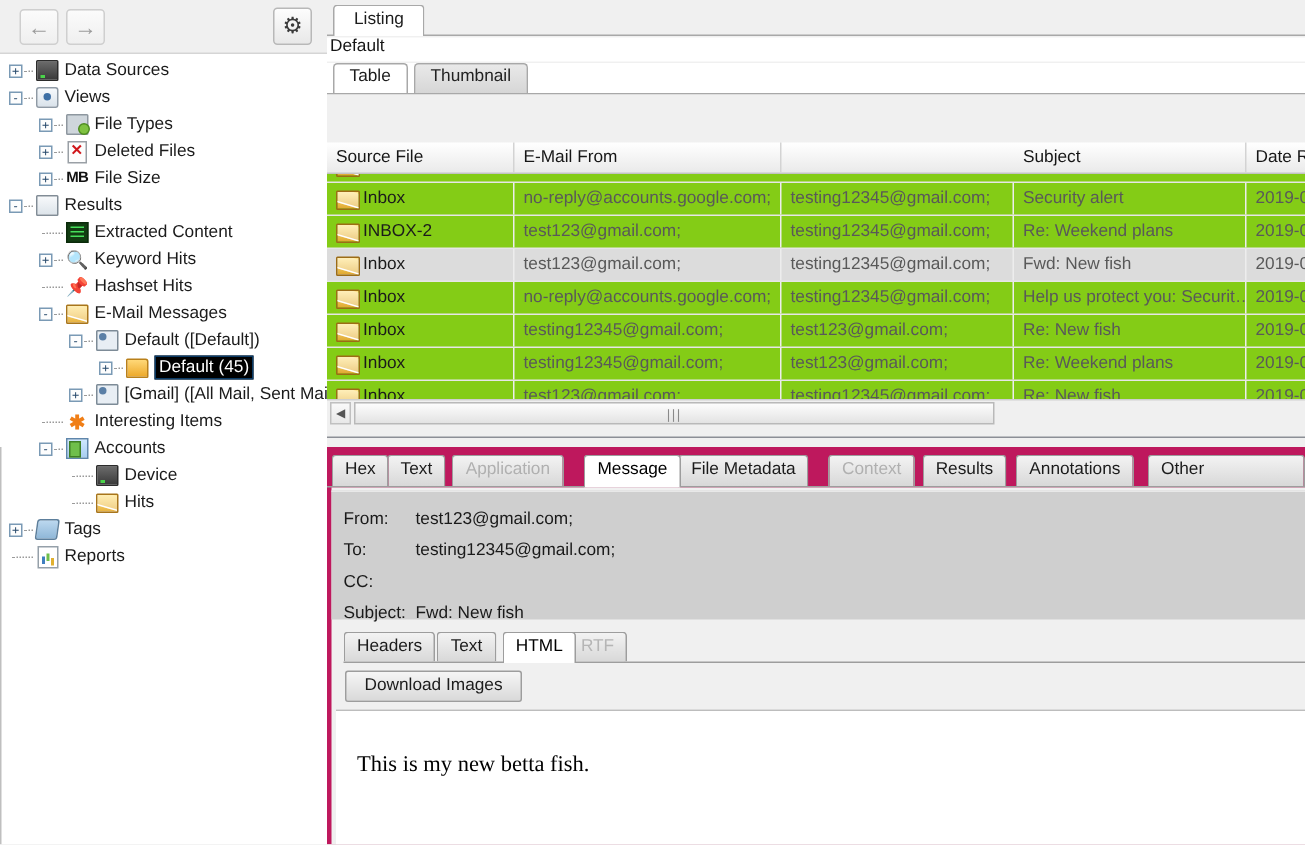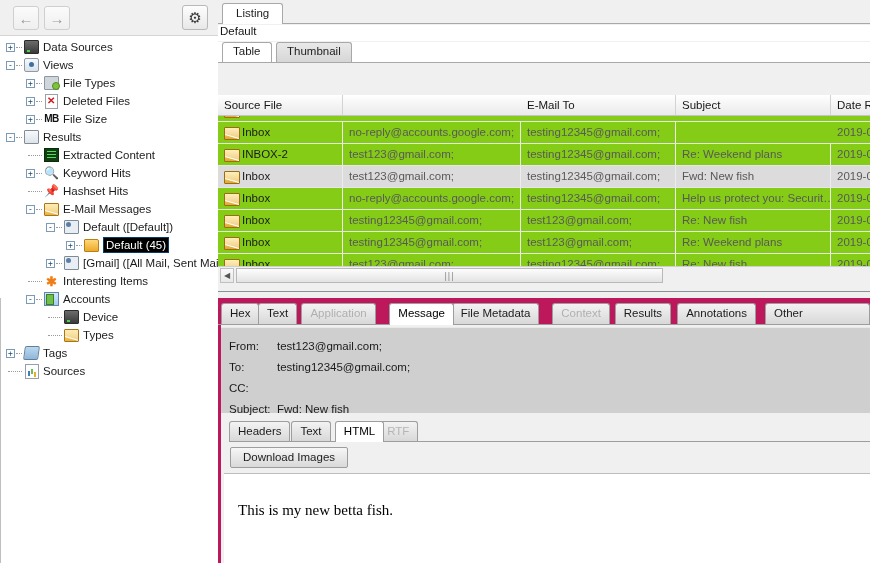--- a/index.html
+++ b/index.html
@@ -539,36 +539,36 @@
           <span class="ico" style="left:64px">
             <span class="ic-box ic-drive"></span>
           </span>
           <span class="lbl" style="left:83px">Device</span>
         </div>
         <div class="tnode">
           <span class="dots" style="left:48px;width:14px"></span>
           <span class="ico" style="left:64px">
             <span class="ic-mail"></span>
           </span>
-          <span class="lbl" style="left:83px">Types</span>
+          <span class="lbl" style="left:83px">Hits</span>
         </div>
         <div class="tnode">
           <span class="exp" style="left:6px">+</span>
           <span class="dots" style="left:16px;width:6px"></span>
           <span class="ico" style="left:24px">
             <span class="ic-tag"></span>
           </span>
           <span class="lbl" style="left:43px">Tags</span>
         </div>
         <div class="tnode">
           <span class="dots" style="left:8px;width:14px"></span>
           <span class="ico" style="left:24px">
             <span class="ic-report"></span>
           </span>
-          <span class="lbl" style="left:43px">Sources</span>
+          <span class="lbl" style="left:43px">Reports</span>
         </div>
       </div>
   </div>
 
   <div id="right-panel">
 
     <div id="listing-tabstrip">
       <div id="listing-underline"></div>
       <div id="tab-listing">
         <span>Listing</span>
@@ -581,33 +581,34 @@
 
     <div id="view-tabs">
         <div class="vtab active" style="left: 4px;"><span>Table</span></div>
         <div class="vtab inactive" style="left: 58px;"><span>Thumbnail</span></div>
       </div>
 
     <div id="table-frame">
       <div id="table-pad"></div>
       <div id="table-head">
           <div class="th" style="left: 0px; width: 125px;"><span>Source File</span></div>
-          <div class="th" style="left: 303px; width: 155px;"><span>E-Mail To</span></div>
+          <div class="th" style="left: 125px; width: 178px;"><span>E-Mail From</span></div>
           <div class="th" style="left: 458px; width: 155px;"><span>Subject</span></div>
           <div class="th" style="left: 613px; width: 80px;"><span>Date Rec</span></div>
         </div>
       <div id="table-body">
           <div class="trow" style="top: -16px;">
             <span class="rowmail"></span>
           </div>
           <div class="trow" style="top: 6px;">
             <span class="rowmail"></span>
             <span class="tcell src" style="left:0px;width:125px">Inbox</span>
             <span class="tcell" style="left:125px;width:178px">no-reply@accounts.google.com;</span>
             <span class="tcell" style="left:303px;width:155px">testing12345@gmail.com;</span>
+            <span class="tcell" style="left:458px;width:155px">Security alert</span>
             <span class="tcell" style="left:613px;width:80px">2019-06-</span>
           </div>
           <div class="trow" style="top: 28px;">
             <span class="rowmail"></span>
             <span class="tcell src" style="left:0px;width:125px">INBOX-2</span>
             <span class="tcell" style="left:125px;width:178px">test123@gmail.com;</span>
             <span class="tcell" style="left:303px;width:155px">testing12345@gmail.com;</span>
             <span class="tcell" style="left:458px;width:155px">Re: Weekend plans</span>
             <span class="tcell" style="left:613px;width:80px">2019-06-</span>
           </div>

